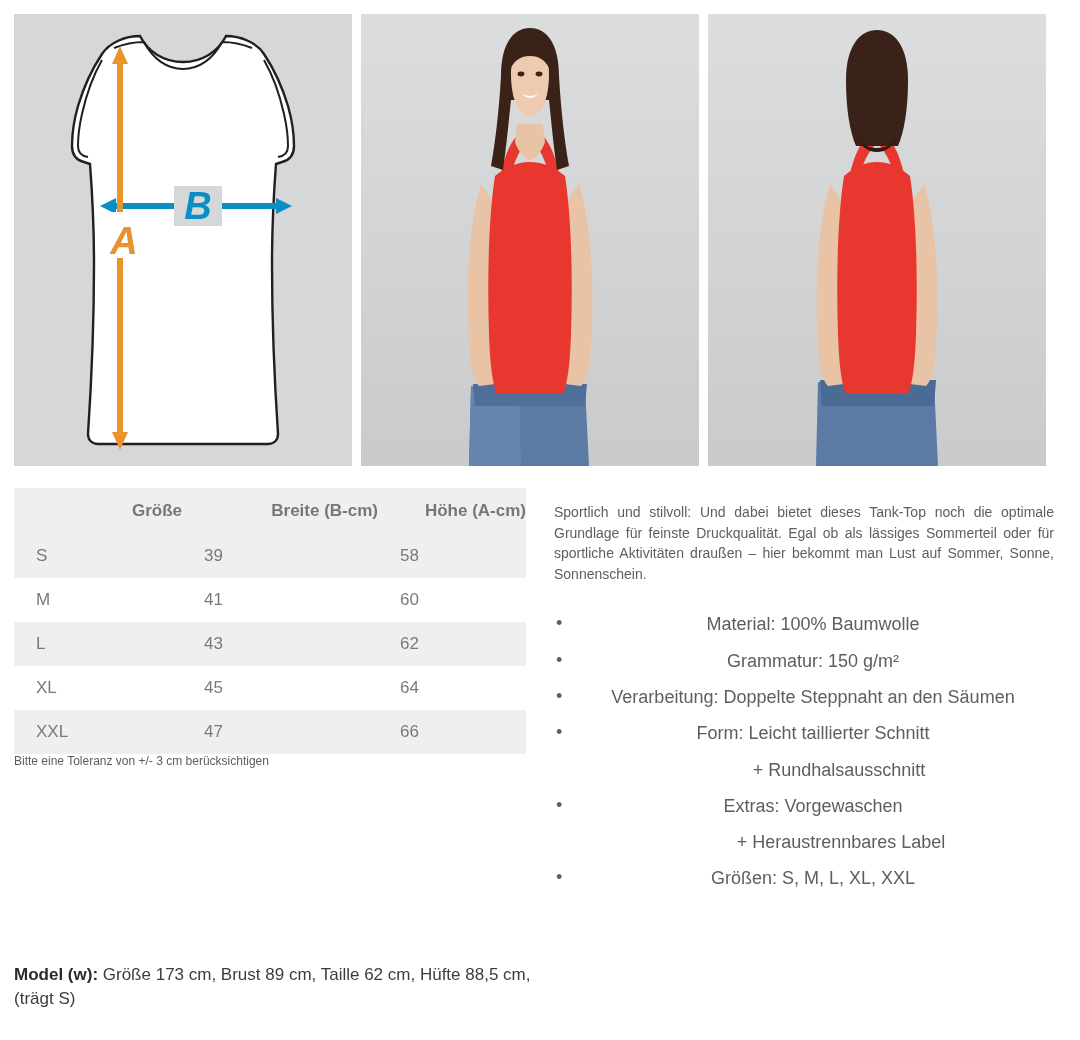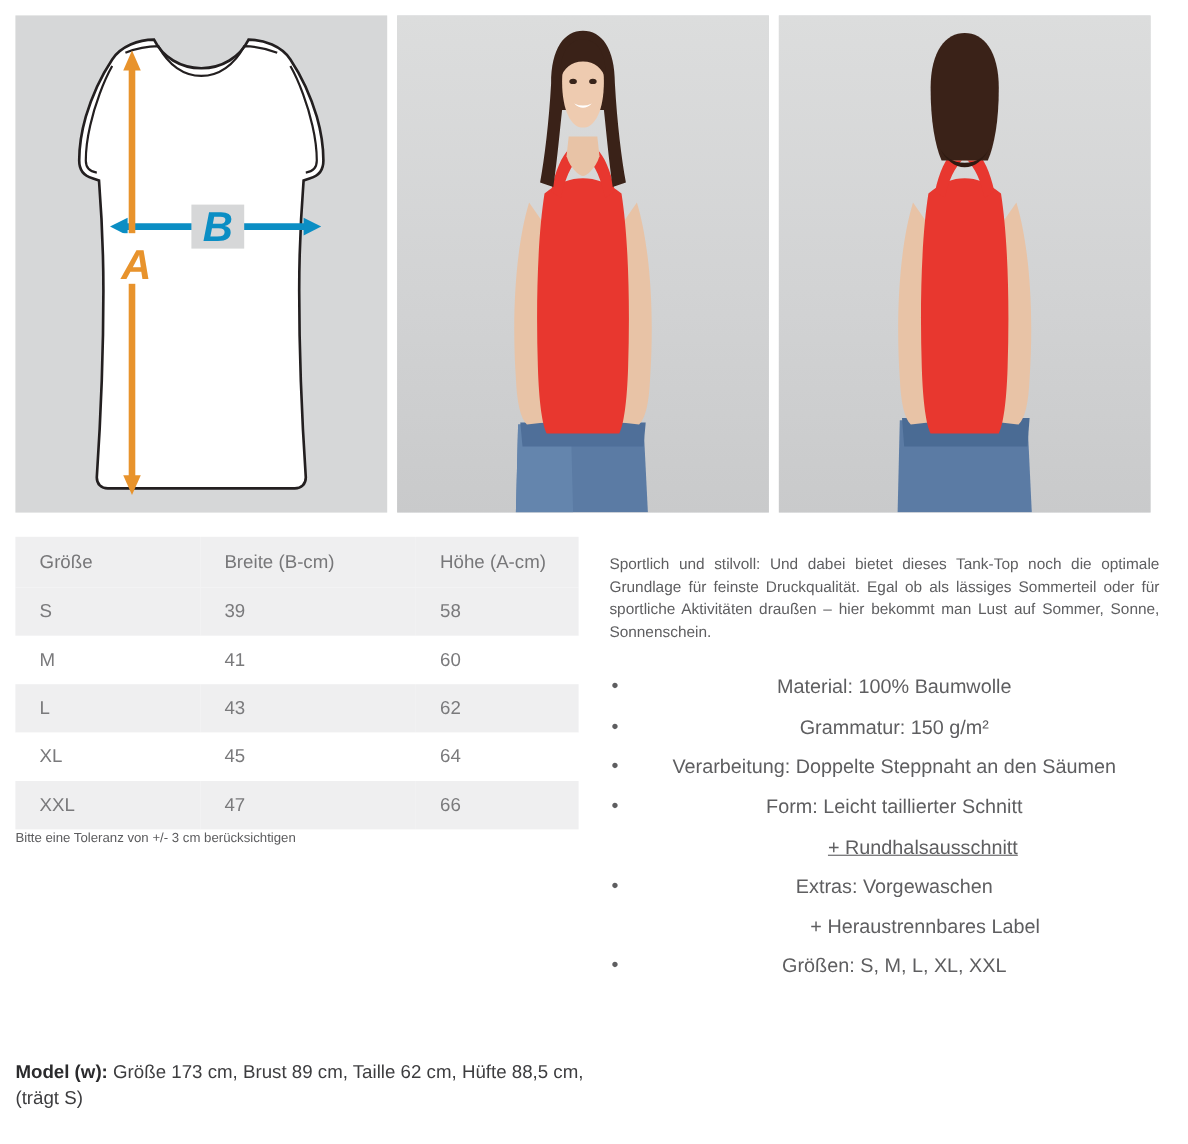--- a/index.html
+++ b/index.html
@@ -51,22 +51,22 @@
   }
   .left-col { width: 512px; flex: 0 0 auto; }
   .right-col { width: 500px; flex: 0 0 auto; }
 
   table.size-table {
     width: 100%;
     border-collapse: collapse;
     font-size: 17px;
   }
   table.size-table th {
-    text-align: left;
-    font-weight: normal;
+    text-align: right;
+    font-weight: bold;
     color: #777779;
     padding: 13px 0 13px 22px;
     background: #efeff0;
     font-size: 17px;
   }
   table.size-table td {
     padding: 12px 0 12px 22px;
     color: #7a7a7c;
     font-size: 17px;
   }
@@ -114,21 +114,20 @@
   }
   ul.features li::before {
     content: "•";
     position: absolute;
     left: 2px;
     top: -1px;
   }
   ul.features li.sub {
     padding-left: 70px;
     margin-bottom: 12px;
-    text-decoration: underline;
   }
   ul.features li.sub::before { content: ""; }
   ul.features li.sub2 {
     padding-left: 74px;
     margin-bottom: 12px;
   }
   ul.features li.sub2::before { content: ""; }
 </style>
 </head>
 <body>

